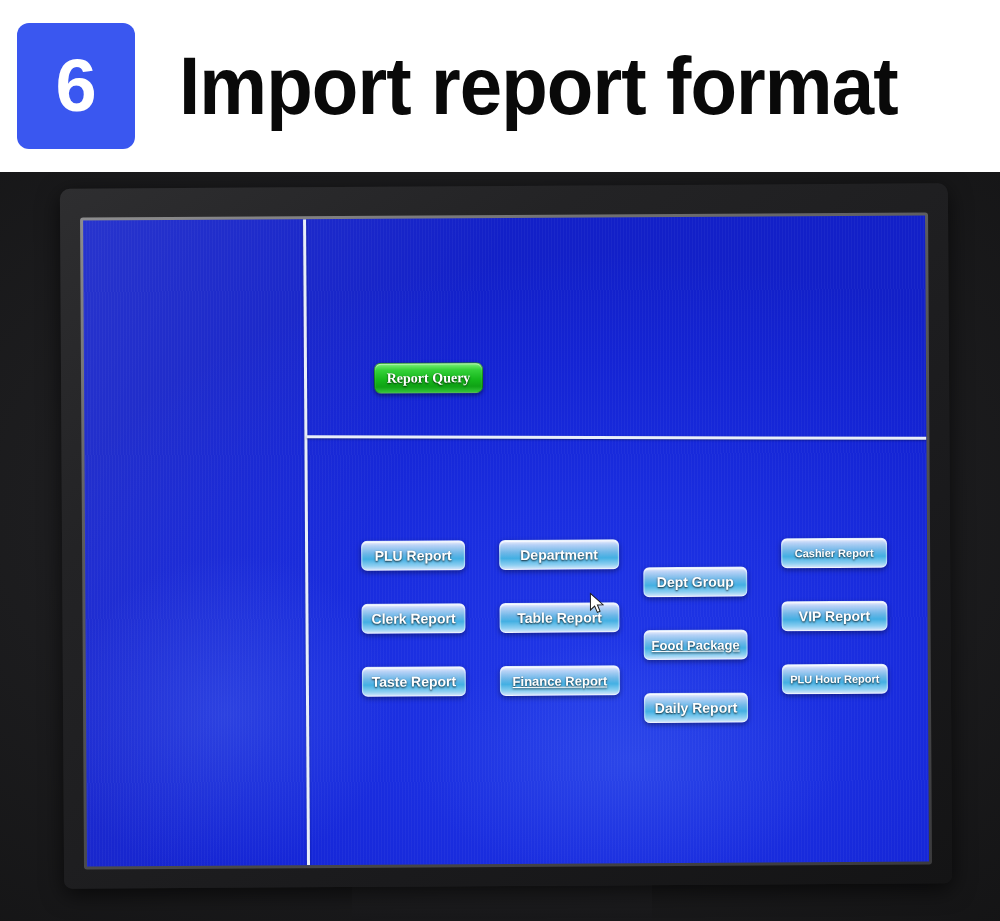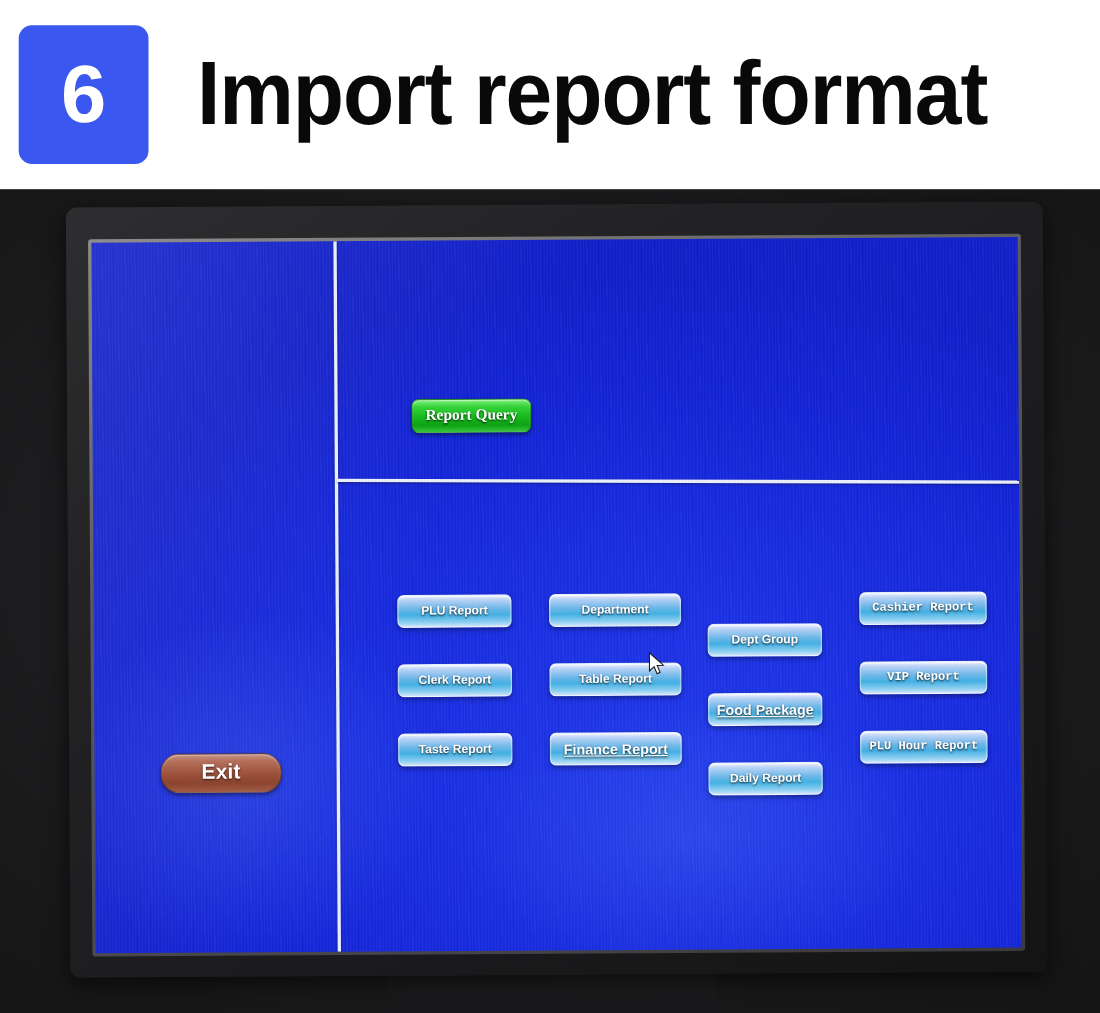--- a/index.html
+++ b/index.html
@@ -246,28 +246,28 @@
         rgba(70,186,226,0.92) 62%,
         rgba(150,220,242,0.92) 86%,
         rgba(225,244,252,0.92) 100%);
     border: 1px solid rgba(255,255,255,0.45);
     box-shadow: inset 0 1px 1px rgba(255,255,255,0.8),
                 0 2px 5px rgba(0,0,0,0.38);
     white-space: nowrap;
     box-sizing: border-box;
     padding: 0 6px;
   }
-  .grid-button.size-lg { font-size: 11px; text-align: center; }
+  .grid-button.size-lg { font-size: 14px; text-align: center; }
   .grid-button.size-md { font-size: 13px; text-decoration: underline; }
   .grid-button.size-sm { font-size: 11px; }
 
   .col-0 { left: 0px;   width: 104px; }
   .col-1 { left: 138px; width: 120px; }
   .col-2 { left: 282px; width: 104px; margin-top: 28px; }
-  .col-3 { left: 420px; width: 116px; font-family: Liberation Mono, monospace; }
+  .col-3 { left: 420px; width: 106px; }
 
   
   #mouse-cursor {
     position: absolute;
     left: 504px;
     top: 375px;
     width: 15px;
     height: 22px;
     pointer-events: none;
   }
@@ -291,21 +291,20 @@
 
       <div id="screen">
         <div id="screen-texture"></div>
         <div id="screen-glare-a"></div>
         <div id="screen-glare-b"></div>
 
         <div class="divider" id="divider-vertical"></div>
         <div class="divider" id="divider-horizontal"></div>
 
 
-        <div class="pill-button" id="btn-exit">Exit</div>
 
         <div id="btn-report-query">Report Query</div>
 
         <div id="report-grid">
 
           <div class="grid-row">
             <div class="grid-button size-lg col-0">PLU Report</div>
             <div class="grid-button size-lg col-1">Department</div>
             <div class="grid-button size-lg col-2">Dept Group</div>
             <div class="grid-button size-sm col-3">Cashier Report</div>

